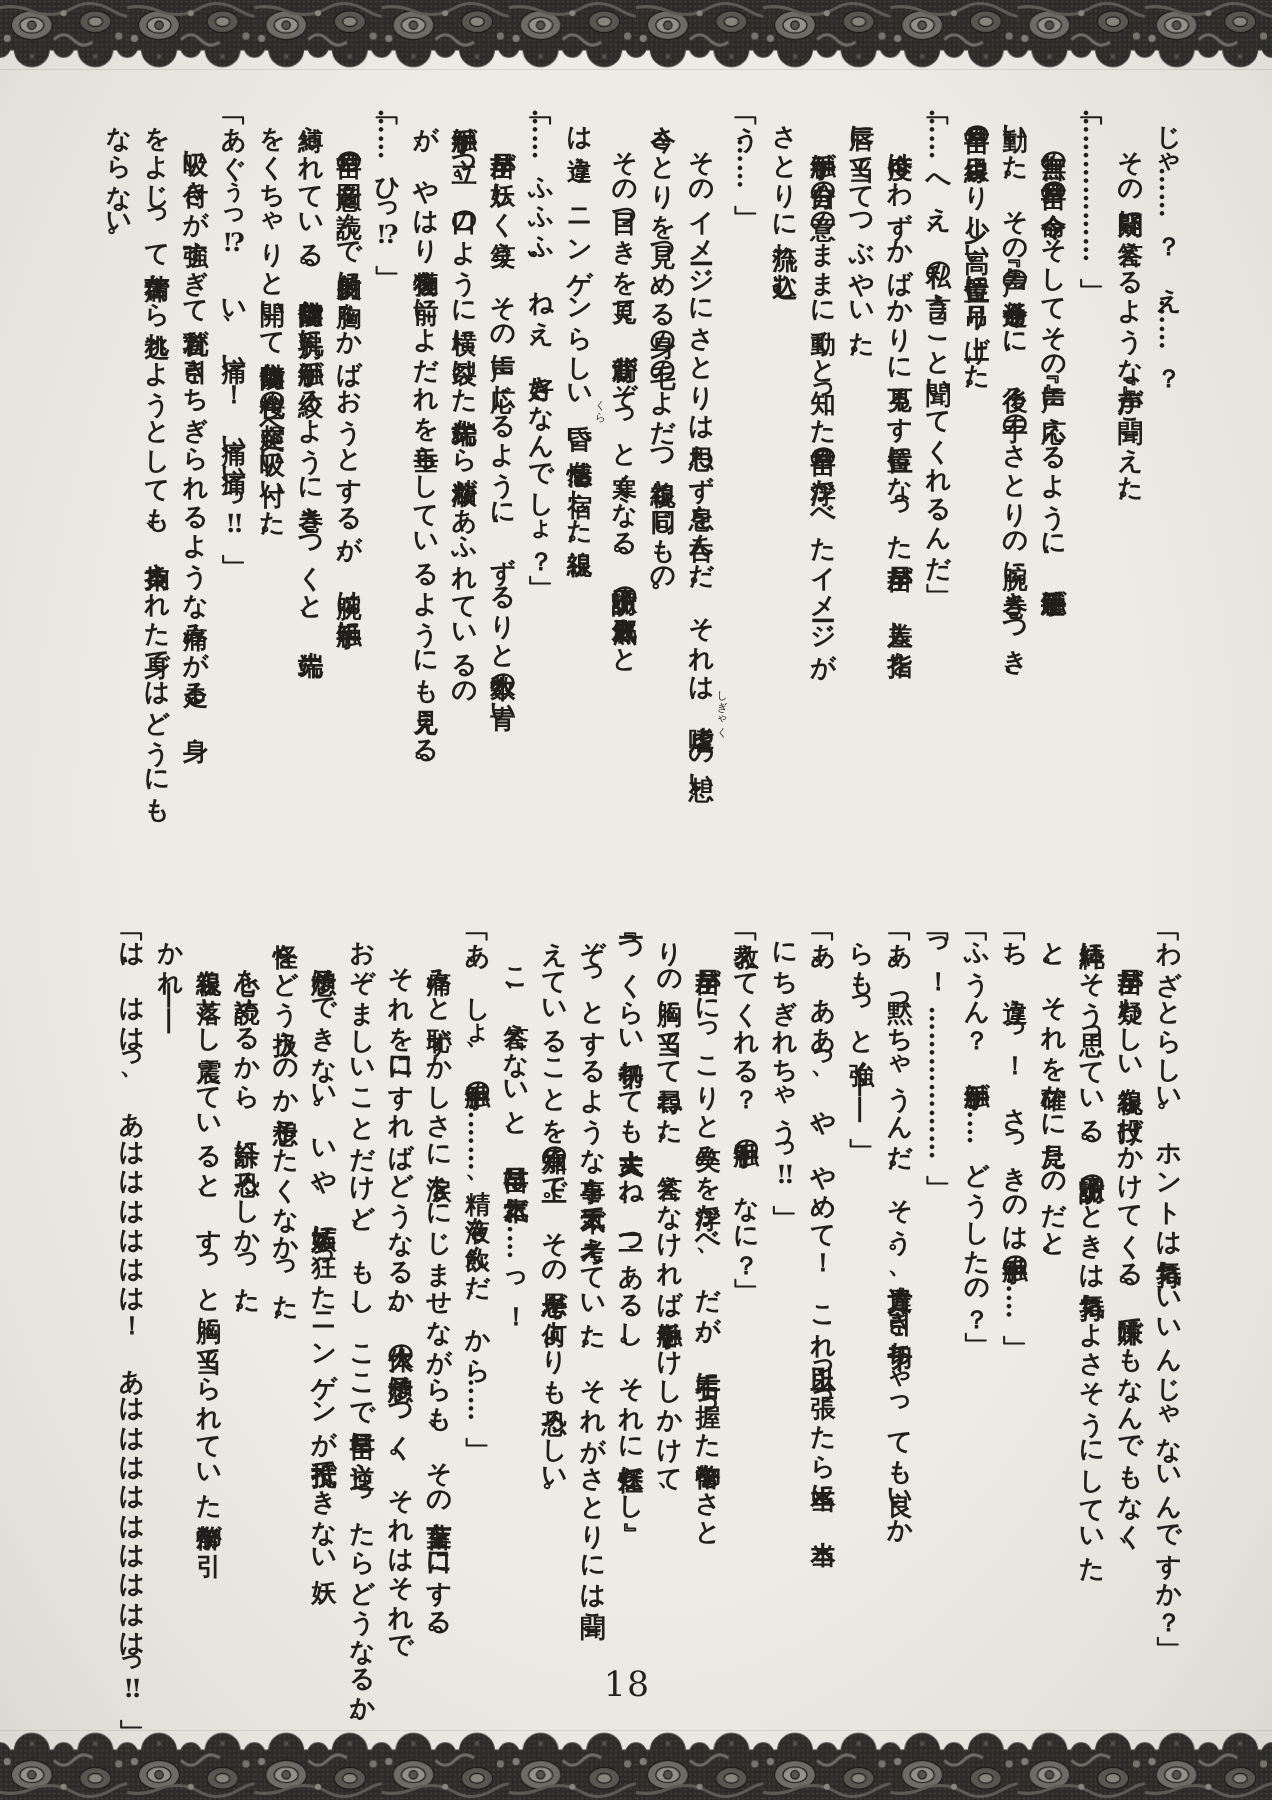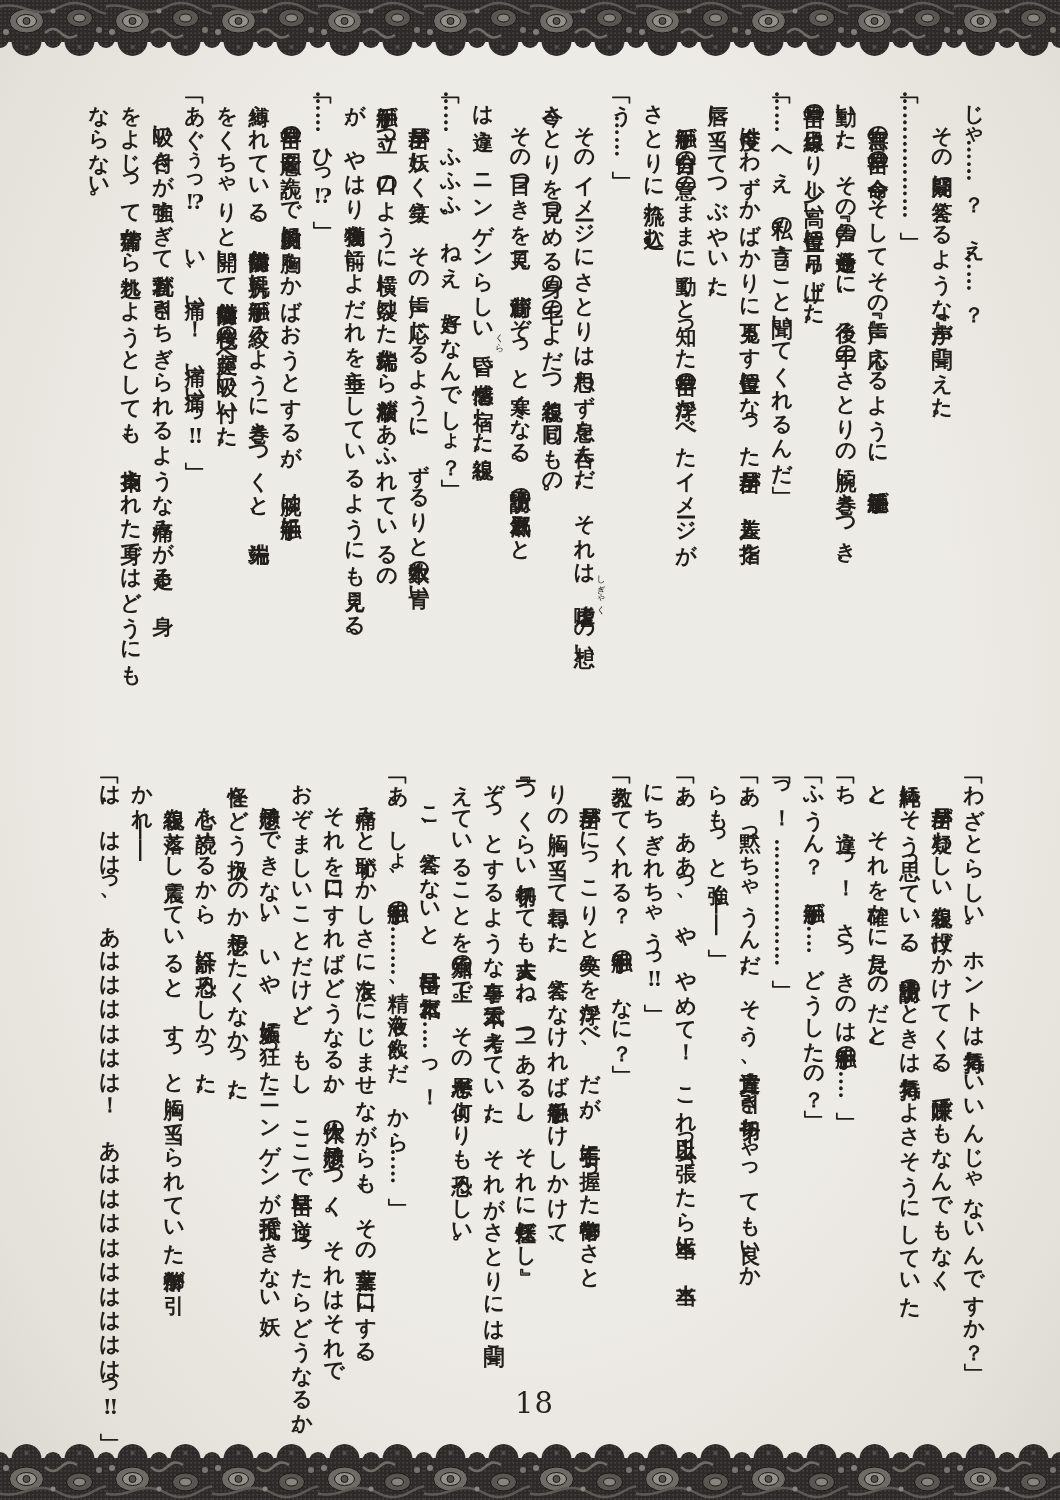--- a/index.html
+++ b/index.html
@@ -21,21 +21,21 @@
     font-size:21px;line-height:32px;font-weight:bold;
     color:#211e1b;letter-spacing:0.4px;
     font-family:"DejaVu Serif","Liberation Serif",serif;
   }
   .vblock-top{top:90px;}
   .vblock-bottom{top:770px;}
   .vblock p{margin:0;padding:0;white-space:normal;}
   ruby{ruby-align:center;}
   rt{font-size:9px;font-weight:normal;letter-spacing:0;color:#2a2724;}
   .pagenum{
-    position:absolute;top:1386px;left:12px;width:1045px;text-align:center;
+    position:absolute;top:1386px;left:0;width:1045px;text-align:center;
     font-size:29px;color:#242220;letter-spacing:1px;font-weight:normal;
   }
 </style>
 </head>
 <body>
 
 <div class="page">
 
   <svg class="lace lace-top" width="1060" height="58" viewBox="0 0 1060 58" aria-hidden="true">
     <defs>

